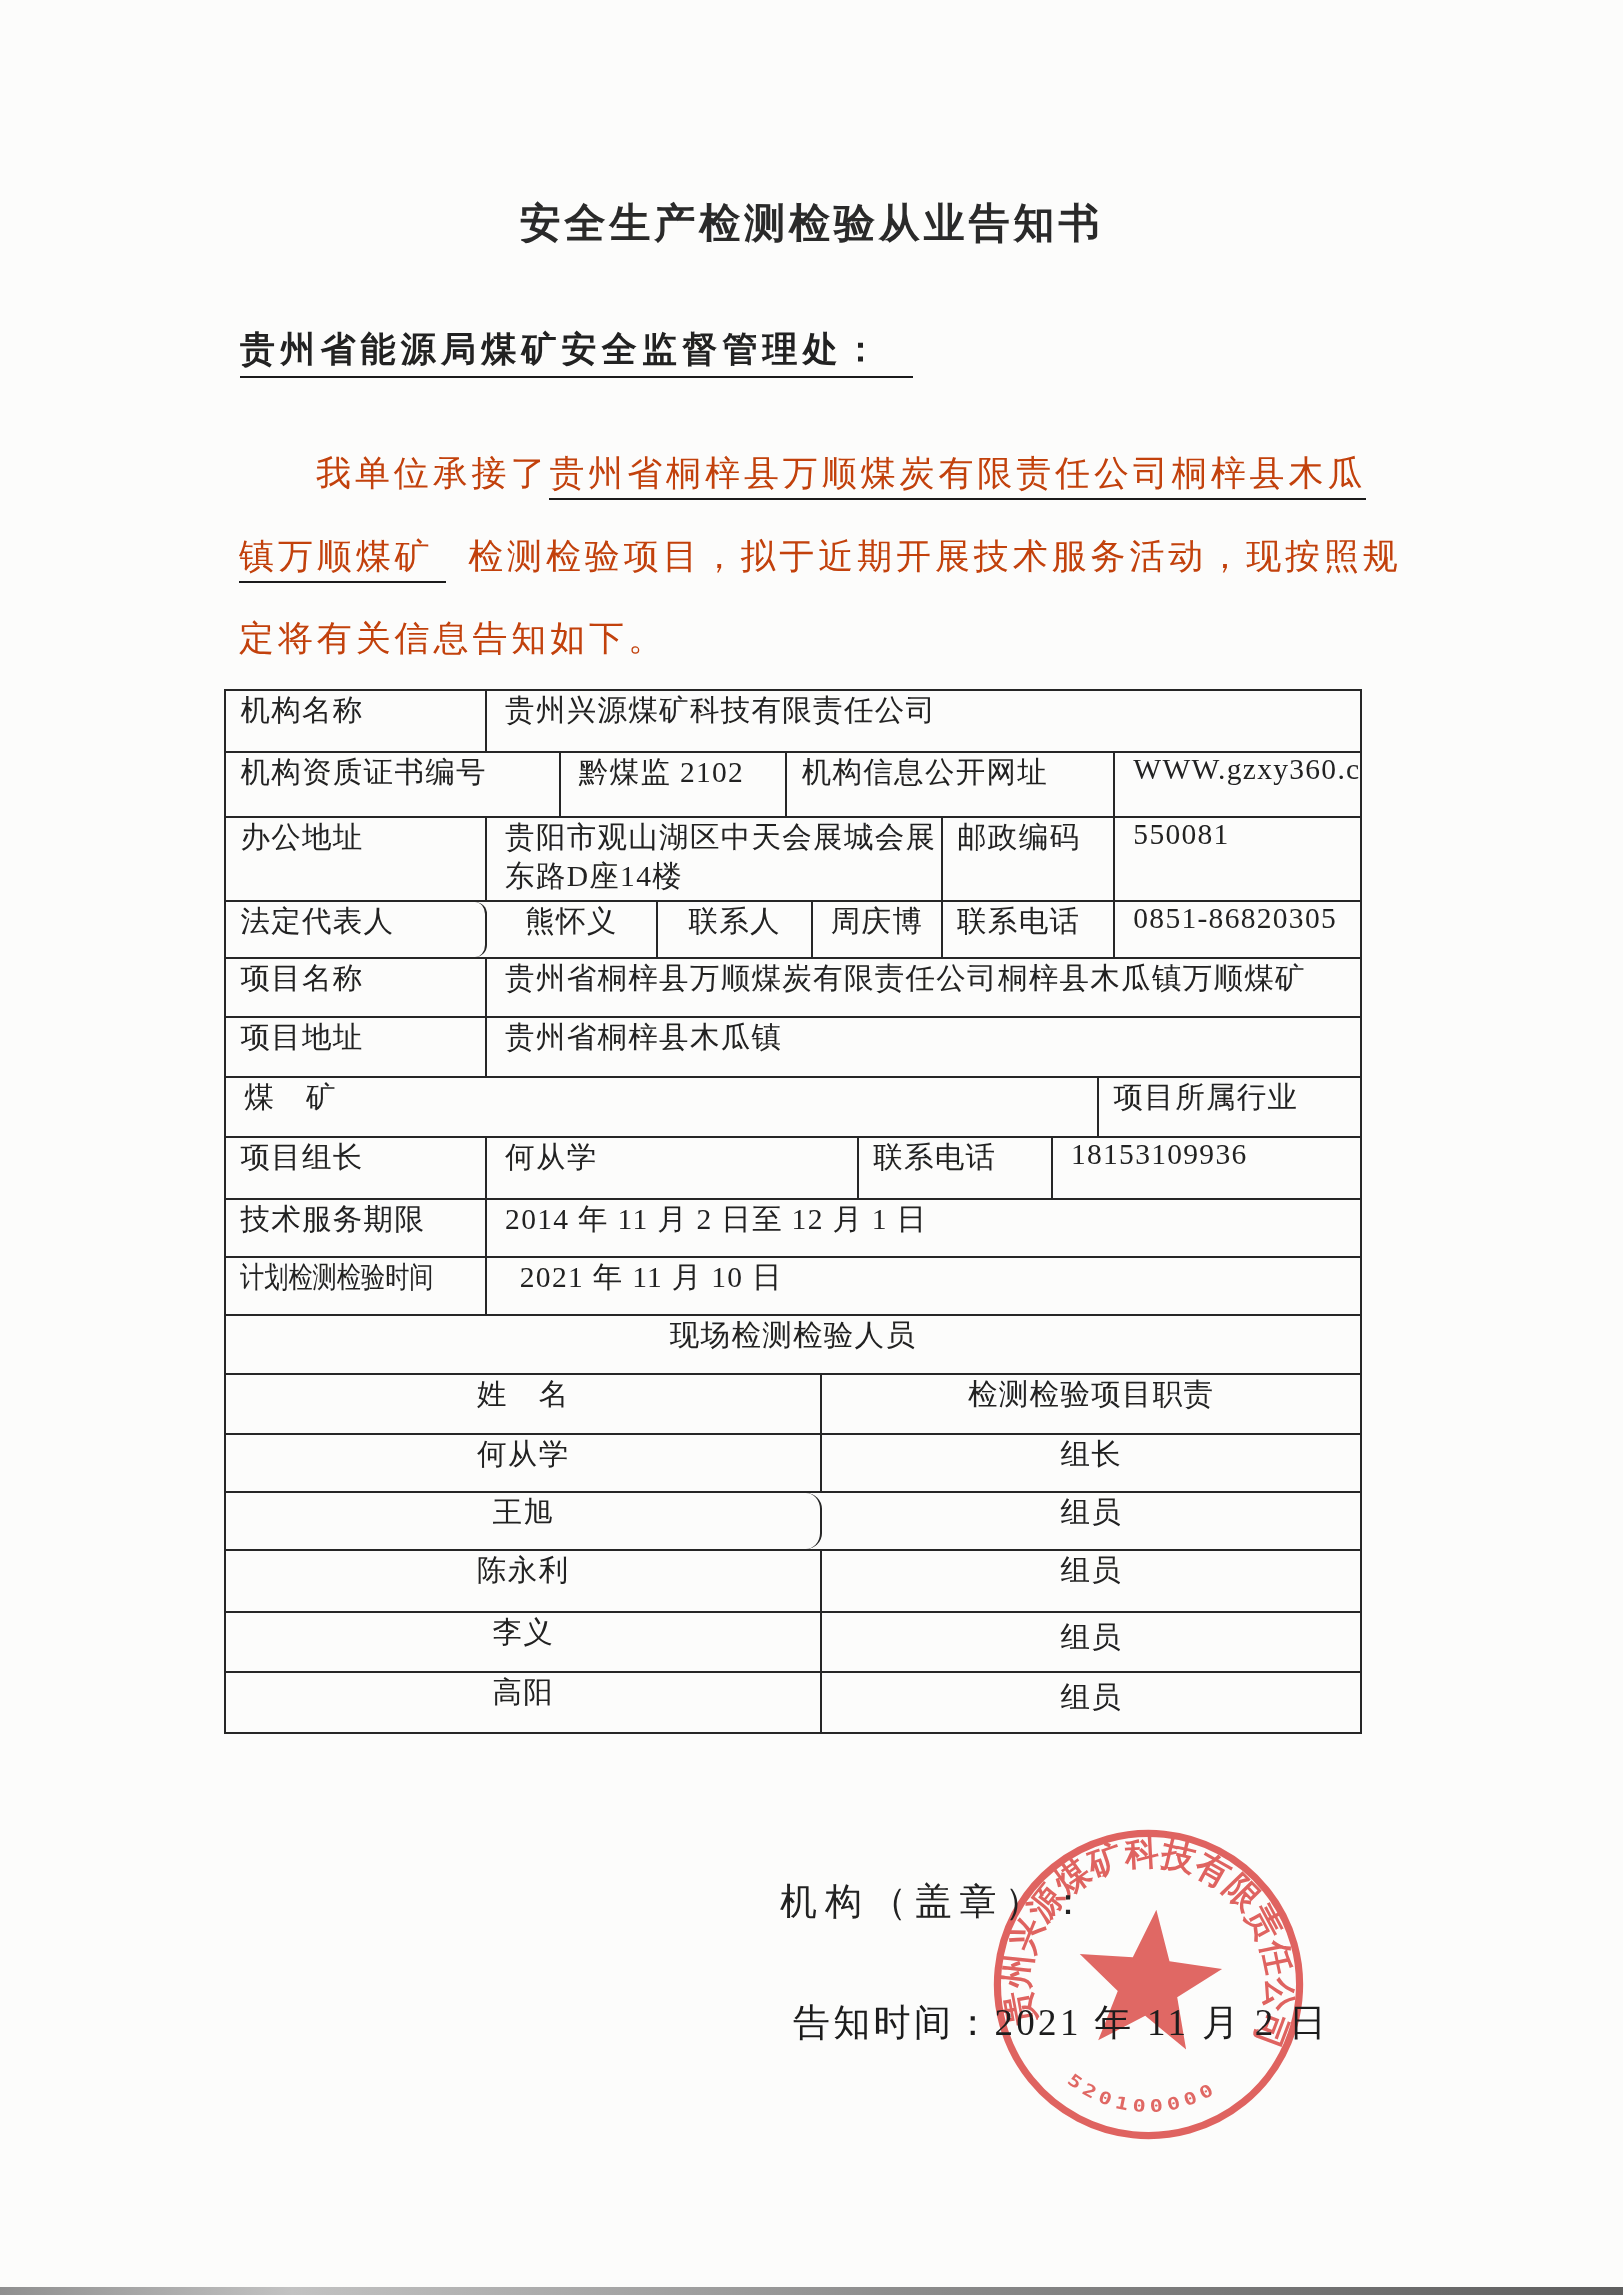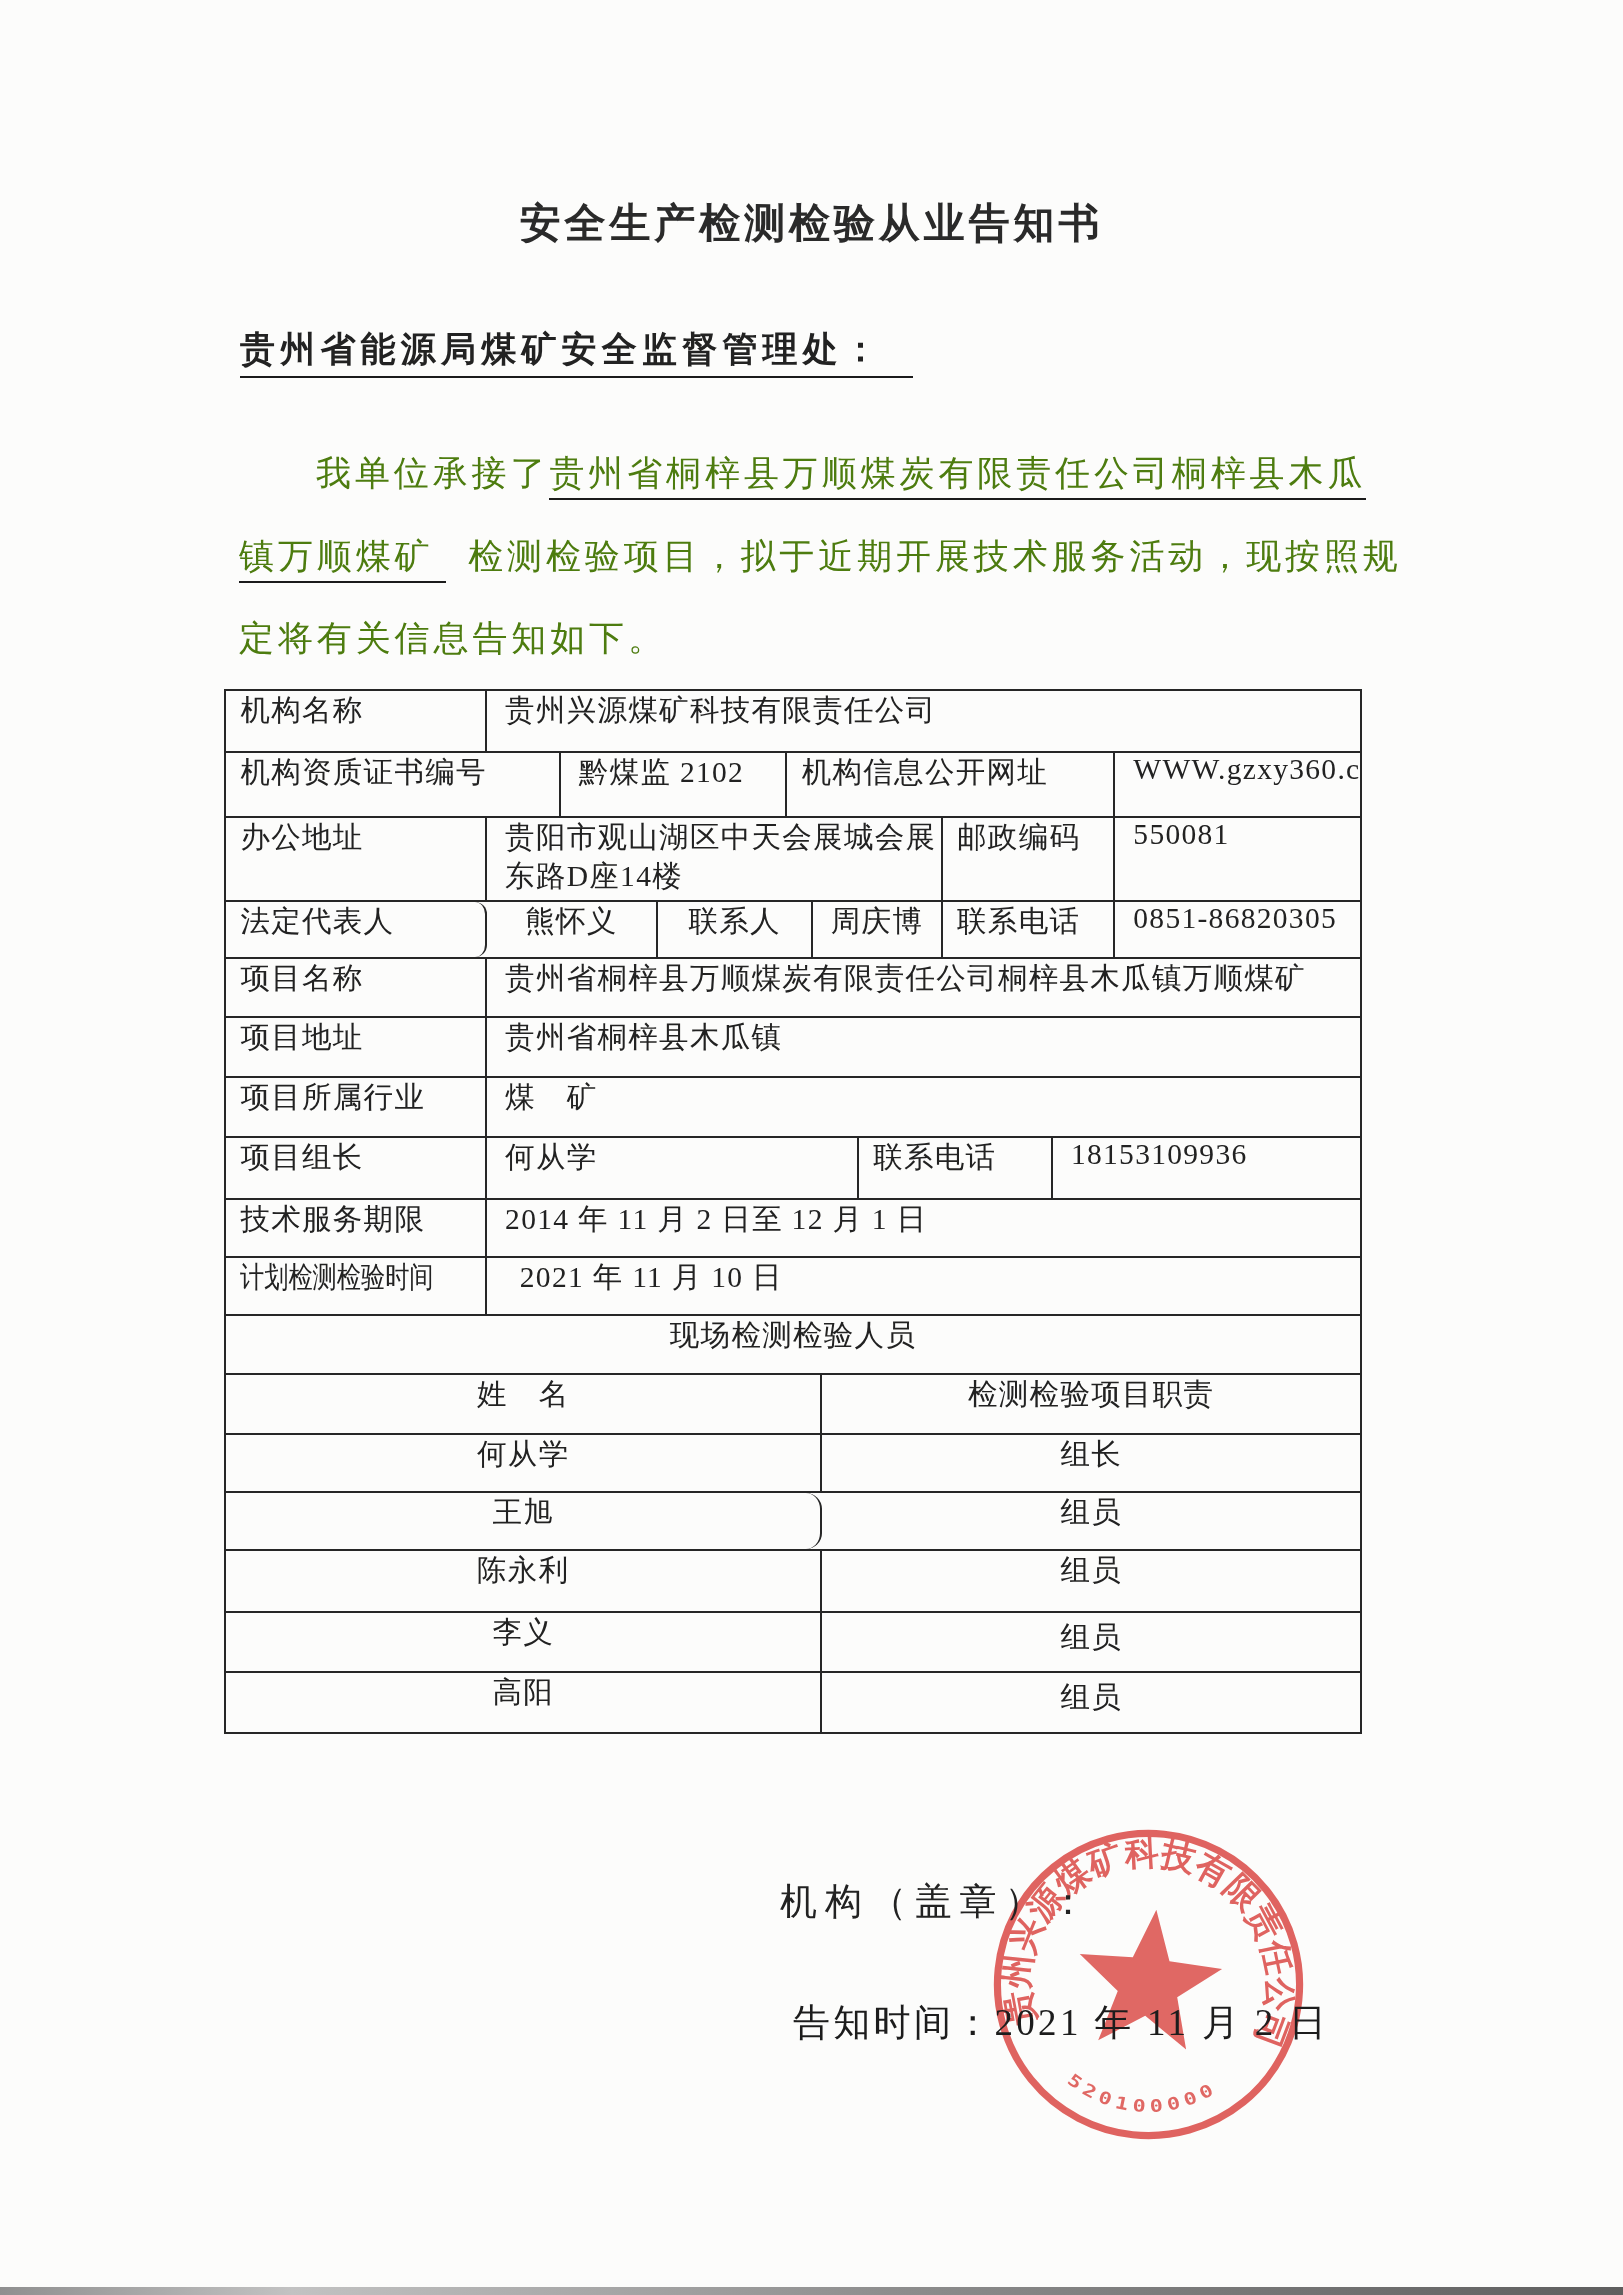--- a/index.html
+++ b/index.html
@@ -12,21 +12,21 @@
   
   .doc-title{
     left:0;top:196px;width:1623px;text-align:center;
     font-size:41px;font-weight:700;letter-spacing:3.9px;color:#2a2a2a;
   }
   .addressee{
     left:240px;top:326px;font-size:35px;letter-spacing:5.2px;font-weight:600;color:#222;
   }
   .addressee .u-line{border-bottom:2.6px solid #1b1b1b;padding-bottom:6.5px;padding-right:30px;}
   
-  .para-line{left:239px;width:1152px;font-size:35px;letter-spacing:3.9px;color:#4d7c0f;white-space:nowrap;}
+  .para-line{left:239px;width:1152px;font-size:35px;letter-spacing:3.9px;color:#c2410c;white-space:nowrap;}
   .p1{top:450px;padding-left:77px;}
   .p2{top:533px;}
   .p3{top:615px;}
   .u{border-bottom:2.6px solid #1b1b1b;padding-bottom:5.2px;}
   .gap{display:inline-block;width:22px;}
   
   .info-table{
     left:224px;top:689px;width:1138px;
     border:2px solid #262626;background:transparent;
     box-sizing:border-box;
@@ -132,25 +132,25 @@
     </div>
     <div class="trow" style="height: 60px;">
       <div class="tcell label" style="width: 23%;">
         <span>项目地址</span>
       </div>
       <div class="tcell value" style="width: 77%;">
         <span>贵州省桐梓县木瓜镇</span>
       </div>
     </div>
     <div class="trow" style="height: 60px;">
+      <div class="tcell value" style="width: 77%;">
+        <span>煤　矿</span>
+      </div>
       <div class="tcell label" style="width: 23%;">
         <span>项目所属行业</span>
-      </div>
-      <div class="tcell value" style="width: 77%;">
-        <span>煤　矿</span>
       </div>
     </div>
     <div class="trow" style="height: 62px;">
       <div class="tcell label" style="width: 23%;">
         <span>项目组长</span>
       </div>
       <div class="tcell value" style="width: 32.8%;">
         <span>何从学</span>
       </div>
       <div class="tcell label" style="width: 17.1%;">

